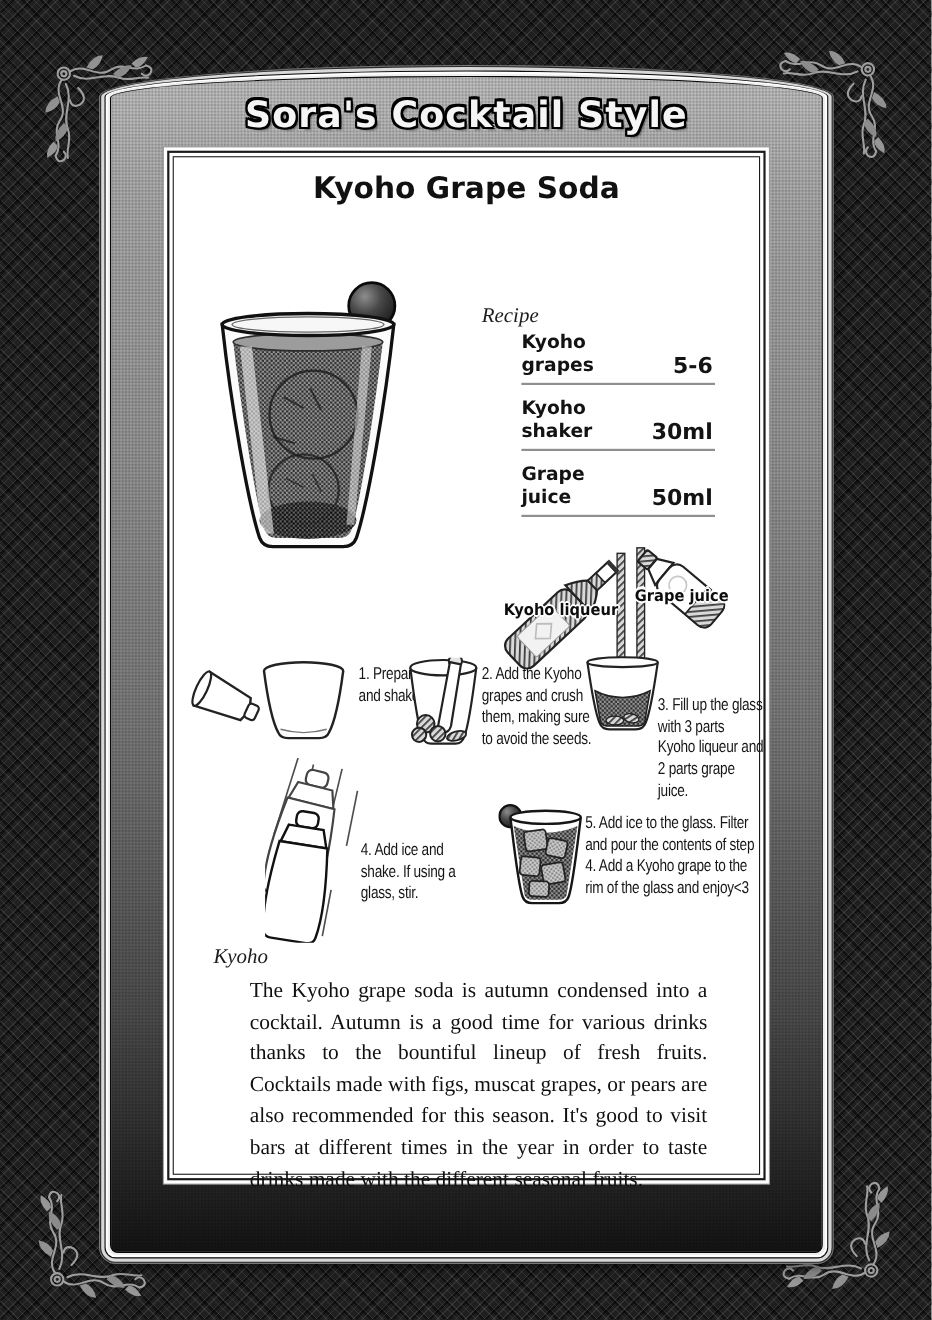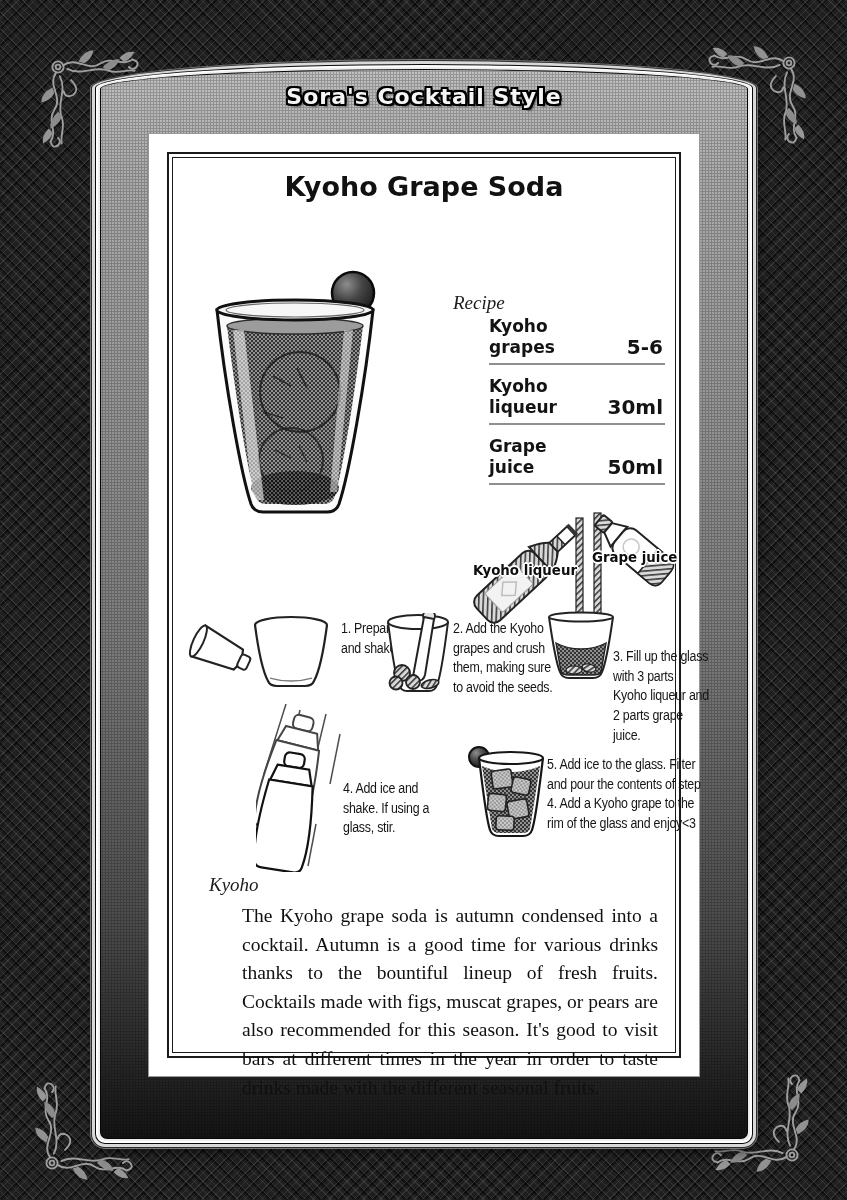--- a/index.html
+++ b/index.html
@@ -30,30 +30,30 @@
     position:relative; width:100%; height:100%; box-sizing:border-box;
     border:1px solid #060606;
     border-radius:324px 324px 7px 7px / 20px 20px 7px 7px;
     background-image:
       radial-gradient(rgba(0,0,0,.22) 1px, transparent 1.3px),
       linear-gradient(#c0c0c0 0%, #ababab 10%, #979797 30%, #7a7a7a 55%, #4c4c4c 80%, #141414 100%);
     background-size:3px 3px, 100% 100%;
   }
   .series-title {
     position:absolute; left:0; right:0; top:14px; text-align:center;
-    font-family:"DejaVu Sans", sans-serif; font-weight:bold; font-size:22px;
+    font-family:"DejaVu Sans", sans-serif; font-weight:bold; font-size:33px;
     letter-spacing:1px; color:#f5f5f5;
     text-shadow:
       -2px -2px 0 #000, 2px -2px 0 #000, -2px 2px 0 #000, 2px 2px 0 #000,
       0 -2px 0 #000, 0 2px 0 #000, -2px 0 0 #000, 2px 0 0 #000,
       3px 3px 2px rgba(0,0,0,.45), 0 0 7px rgba(255,255,255,.55);
   }
   .panel-wrap {
     position:absolute; left:48px; right:48px; top:64px; bottom:62px;
-    background:#fff; padding:18px; box-sizing:border-box; box-shadow:0 0 0 1px #999;
+    background:#fff; padding:3px; box-sizing:border-box; box-shadow:0 0 0 1px #999;
   }
   .panel-b1 { height:100%; box-sizing:border-box; border:2px solid #1a1a1a; padding:3px; }
   .panel-b2 { height:100%; box-sizing:border-box; border:1px solid #1a1a1a; position:relative; background:#fff; }
 
   .drink-title {
     position:absolute; left:0; right:0; top:13px; text-align:center; margin:0;
     font-family:"DejaVu Sans", sans-serif; font-weight:bold; font-size:27px; color:#111;
   }
   .abs { position:absolute; }
   .lbl-script { font-family:"Liberation Serif", serif; font-style:italic; font-size:19px; color:#1c1c1c; }
@@ -179,21 +179,21 @@
               <div class="ing-row">
                 <div class="ing-name">
                   <span>Kyoho</span>
                   <span>grapes</span>
                 </div>
                 <div class="ing-amt">5-6</div>
               </div>
               <div class="ing-row">
                 <div class="ing-name">
                   <span>Kyoho</span>
-                  <span>liqueur</span>
+                  <span>shaker</span>
                 </div>
                 <div class="ing-amt">30ml</div>
               </div>
               <div class="ing-row">
                 <div class="ing-name">
                   <span>Grape</span>
                   <span>juice</span>
                 </div>
                 <div class="ing-amt">50ml</div>
               </div>

